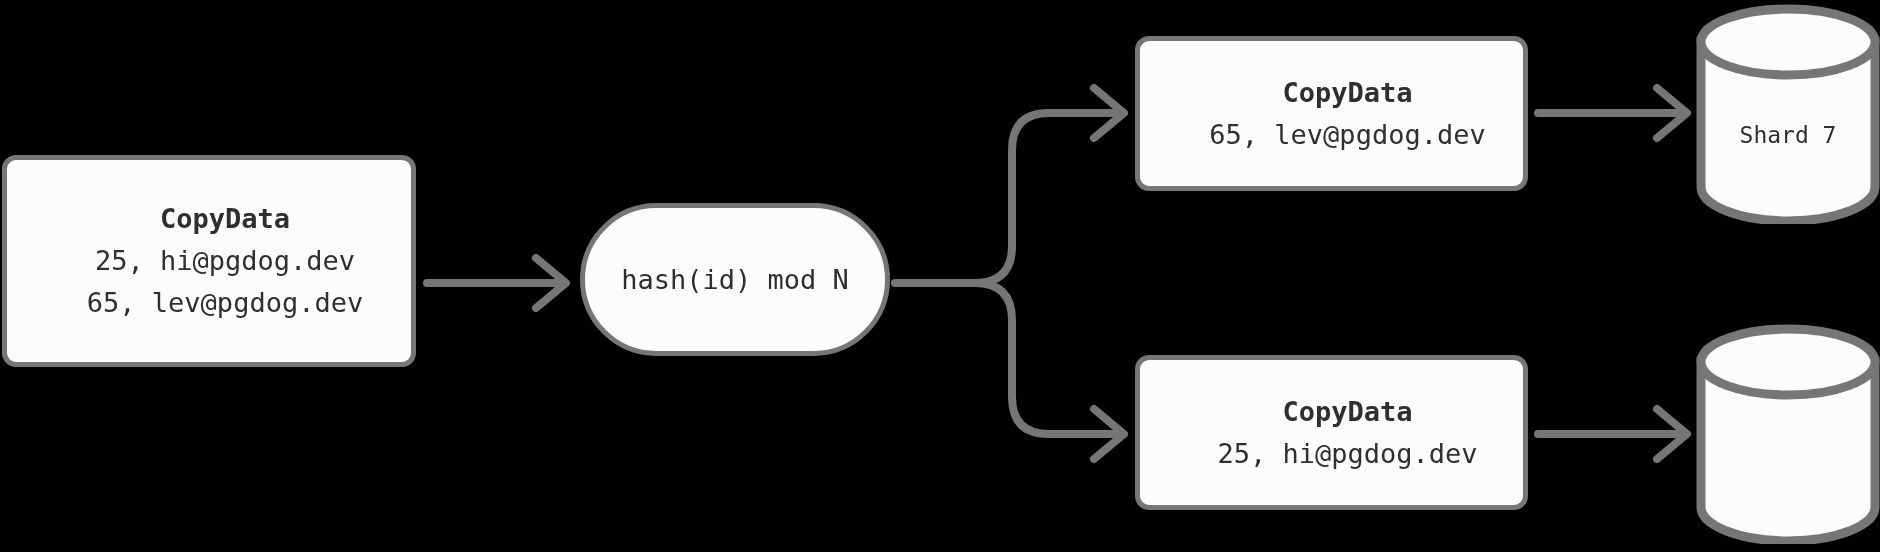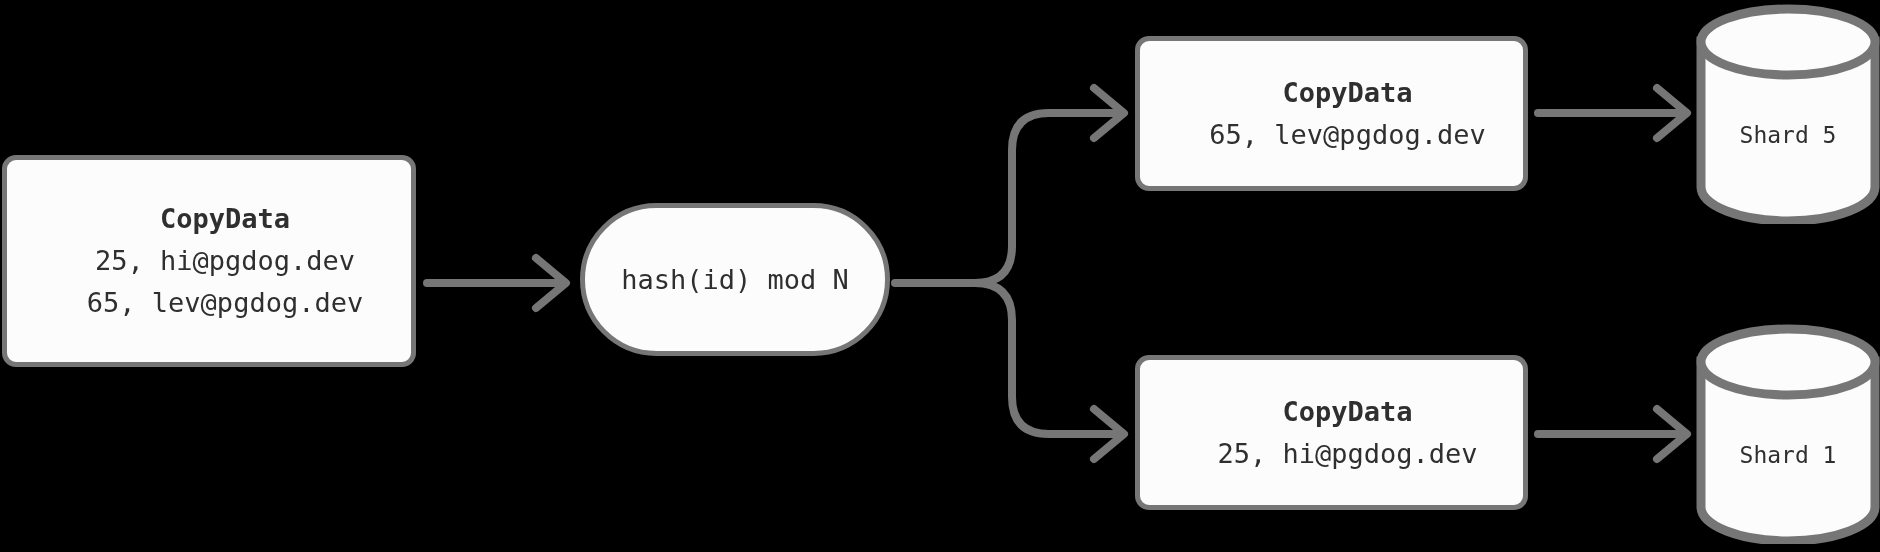--- a/index.html
+++ b/index.html
@@ -125,24 +125,23 @@
   <div class="node rect" id="node-copy-bot">
     <div class="line title">CopyData</div>
     <div class="line">25, hi@pgdog.dev</div>
   </div>
 
   <div class="cyl" id="cyl-shard0">
     <svg width="184" height="220" viewBox="0 0 184 220" xmlns="http://www.w3.org/2000/svg">
       <path d="M 5 37 L 5 183 A 87 34 0 0 0 179 183 L 179 37 Z" fill="#fcfcfc" stroke="#767676" stroke-width="9"></path>
       <ellipse cx="92" cy="38" rx="87" ry="33" fill="#fcfcfc" stroke="#767676" stroke-width="9"></ellipse>
     </svg>
-    <div class="cyl-label">Shard 5</div>
+    <div class="cyl-label">Shard 7</div>
   </div>
 
   <div class="cyl" id="cyl-shard1">
     <svg width="184" height="220" viewBox="0 0 184 220" xmlns="http://www.w3.org/2000/svg">
       <path d="M 5 37 L 5 183 A 87 34 0 0 0 179 183 L 179 37 Z" fill="#fcfcfc" stroke="#767676" stroke-width="9"></path>
       <ellipse cx="92" cy="38" rx="87" ry="33" fill="#fcfcfc" stroke="#767676" stroke-width="9"></ellipse>
     </svg>
-    <div class="cyl-label">Shard 1</div>
   </div>
 
 </div>
 
 </body></html>

